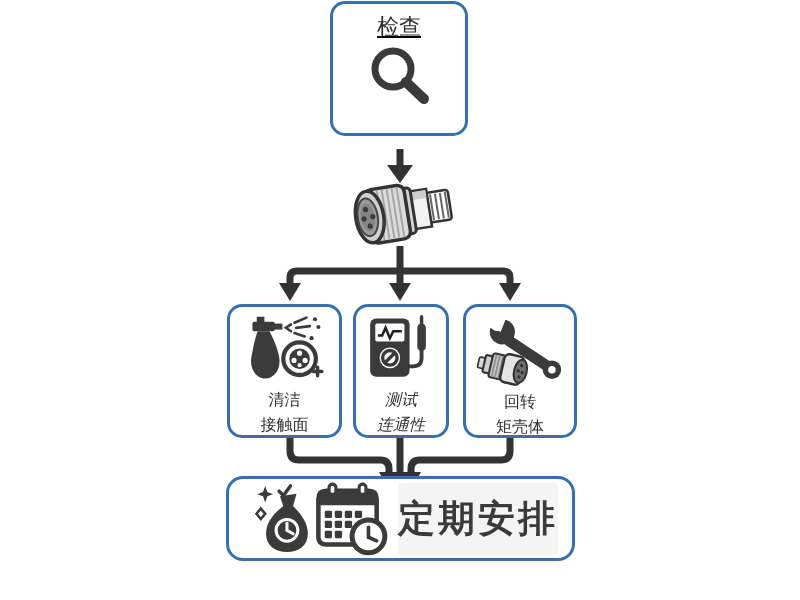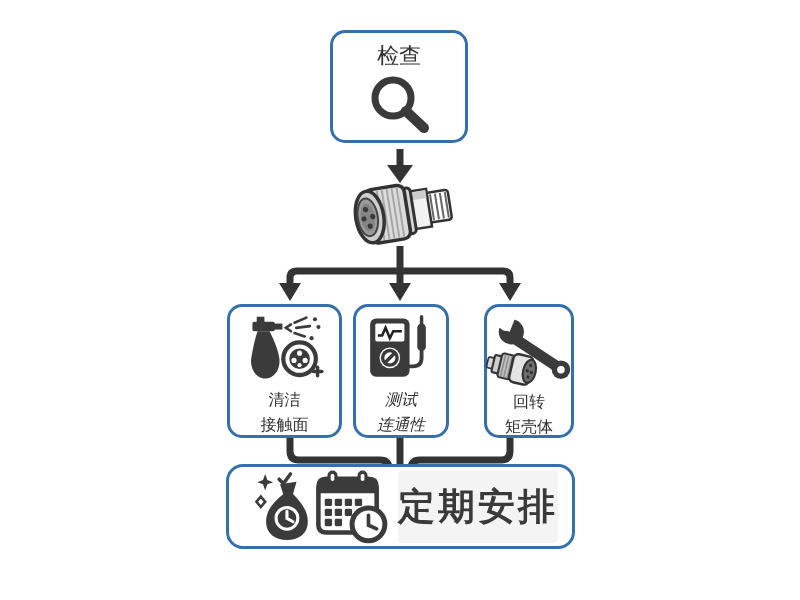--- a/index.html
+++ b/index.html
@@ -9,26 +9,26 @@
     overflow:hidden;
   }
   .canvas{position:relative;width:800px;height:600px;background:#ffffff;}
   svg{display:block;}
   .connectors{position:absolute;left:0;top:0;}
 
   .node{
     position:absolute;box-sizing:border-box;background:#ffffff;
     border:3px solid #3470ae;border-radius:15px;
   }
-  .box-top{left:330px;top:30px;width:138px;height:113px;text-align:center;padding-top:10px;}
+  .box-top{left:330px;top:1px;width:138px;height:135px;text-align:center;padding-top:10px;text-decoration:underline;}
   .box-left{left:227px;top:304px;width:115px;height:134px;}
   .box-mid{left:353px;top:304px;width:96px;height:134px;font-style:italic;}
-  .box-right{left:484px;top:304px;width:90px;height:134px;}
+  .box-right{left:463px;top:304px;width:114px;height:134px;}
   .box-final{
-    left:226px;top:464px;width:349px;height:85px;border-radius:17px;
+    left:226px;top:476px;width:349px;height:85px;border-radius:17px;
     display:flex;align-items:center;padding:0 14px 0 24px;
   }
   .step{display:flex;flex-direction:column;align-items:center;}
   .step .icon-wrap{height:76px;display:flex;align-items:flex-end;justify-content:center;padding-top:8px;}
   .node-label{color:#303030;font-size:16px;line-height:25px;text-align:center;white-space:nowrap;}
   .top-label{font-size:22px;line-height:26px;color:#303030;}
   .final-label{
     flex:1;margin-left:8px;background:#f4f4f4;border-radius:3px;
     text-align:center;font-size:37px;font-weight:bold;color:#3a3a3a;
     padding:11px 0;letter-spacing:3px;white-space:nowrap;

